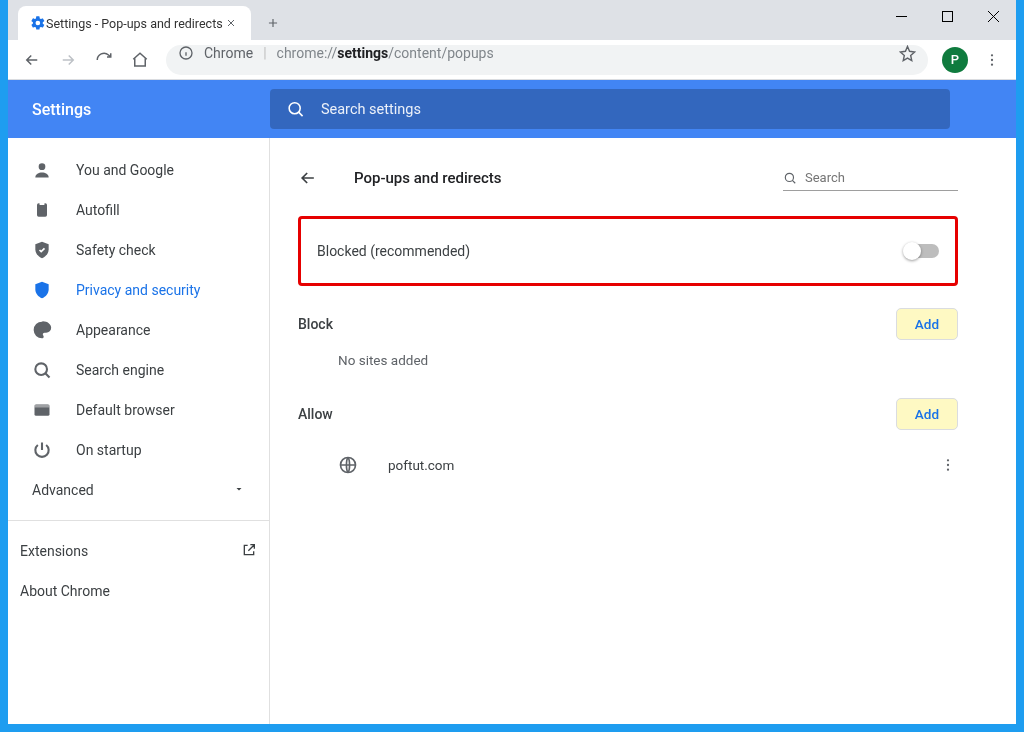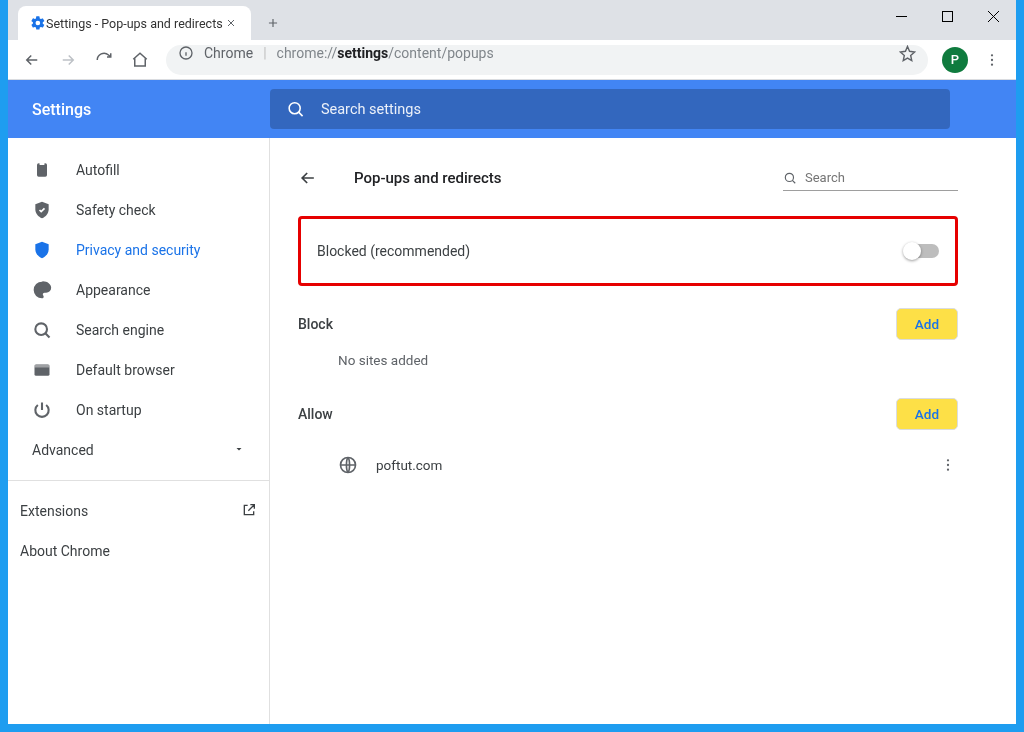--- a/index.html
+++ b/index.html
@@ -49,23 +49,23 @@
   .page-head .ptitle { font-size:15px; font-weight:500; color:#202124; flex:1;}
   .page-search { display:flex; align-items:center; border-bottom:1px solid #9e9e9e; width:175px; height:26px; gap:8px;}
   .page-search input { border:none; outline:none; font-size:13px; width:100%;}
   .page-search .sicon { color:#5f6368; width:16px; height:16px; display:flex; align-items:center;}
   .highlight-box { border:3px solid #e60000; border-radius:4px; padding:24px 16px; display:flex; align-items:center; justify-content:space-between; margin-bottom:20px;}
   .toggle { width:34px; height:14px; background:#bdbdbd; border-radius:7px; position:relative; cursor:pointer;}
   .toggle .knob { width:18px; height:18px; background:#fff; border-radius:50%; box-shadow:0 1px 3px rgba(0,0,0,0.4); position:absolute; left:-2px; top:-2px;}
   .section { margin-bottom:28px;}
   .section-head { display:flex; align-items:center; justify-content:space-between; height:36px; margin-bottom:10px;}
   .section-label { font-size:14px; color:#3c4043; font-weight:500;}
-  .addbtn { height:32px; padding:0 18px; border:1px solid #dadce0; border-radius:5px; background:#fde047; color:#1a73e8; font-size:13.5px; font-weight:500; display:flex; align-items:center; cursor:pointer;}
+  .addbtn { height:32px; padding:0 18px; border:1px solid #dadce0; border-radius:5px; background:#fef9c3; color:#1a73e8; font-size:13.5px; font-weight:500; display:flex; align-items:center; cursor:pointer;}
   .empty { font-size:13.5px; color:#5f6368; padding-left:40px;}
-  .site-row { display:flex; align-items:center; height:46px; padding-left:40px; gap:18px;}
+  .site-row { display:flex; align-items:center; height:46px; padding-left:40px; gap:30px;}
   .site-row .globe { width:20px; height:20px; color:#5f6368; display:flex; align-items:center;}
   .site-row .name { font-size:13.5px; color:#3c4043; flex:1;}
   .site-row .more { width:20px; color:#5f6368; cursor:pointer; display:flex; align-items:center; justify-content:center;}
   .txt { font-size:14px; color:#3c4043;}
 </style>
 </head>
 <body>
 
 <div class="window">
 
@@ -160,20 +160,29 @@
           <svg width="20" height="20" viewBox="0 0 24 24" fill="none" stroke="currentColor" stroke-width="2">
               <circle cx="11" cy="11" r="7"></circle>
               <path d="M21 21l-5-5"></path>
             </svg>
           <input placeholder="Search settings" style="">
         </div>
       </div>
       <div class="body">
 
         <div class="sidebar">
+          <div class="sbitem">
+            <span class="sbicon">
+                <svg width="20" height="20" viewBox="0 0 24 24" fill="currentColor">
+                  <circle cx="12" cy="8" r="4"></circle>
+                  <path d="M4 21c0-4 4-6 8-6s8 2 8 6"></path>
+                </svg>
+              </span>
+            <span>You and Google</span>
+          </div>
           <div class="sbitem">
             <span class="sbicon">
                 <svg width="20" height="20" viewBox="0 0 24 24" fill="currentColor">
                   <rect x="6" y="4" width="12" height="16" rx="2"></rect>
                   <rect x="9" y="2" width="6" height="4" rx="1" fill="#fff"></rect>
                 </svg>
               </span>
             <span>Autofill</span>
           </div>
           <div class="sbitem">

